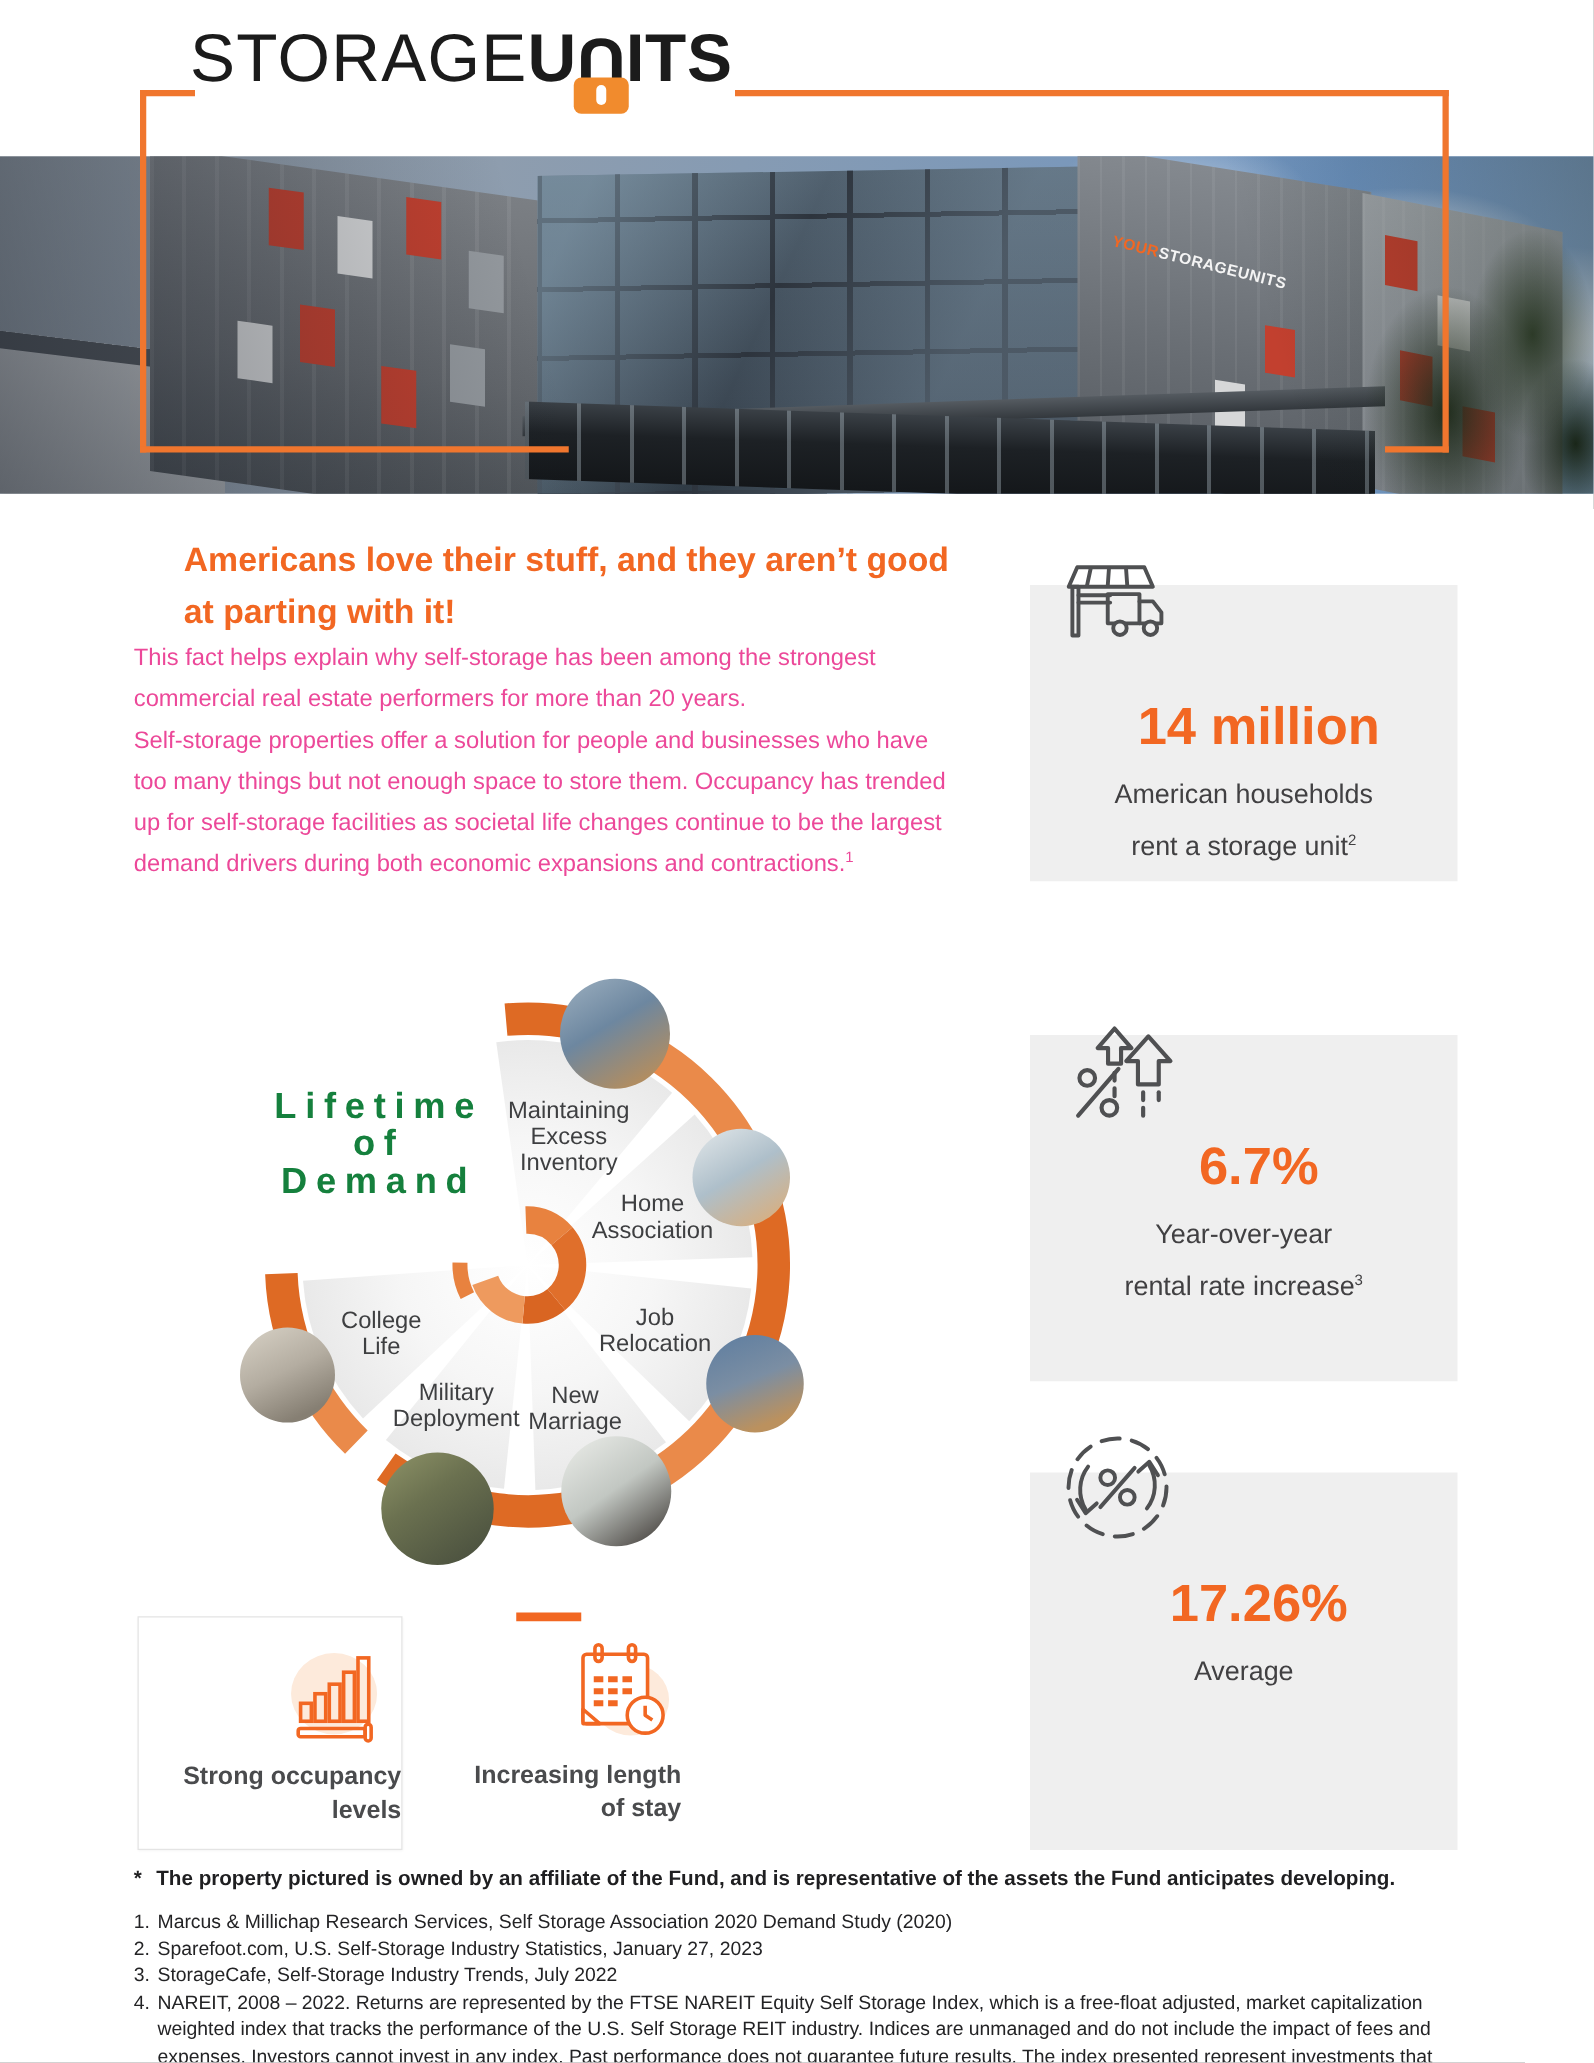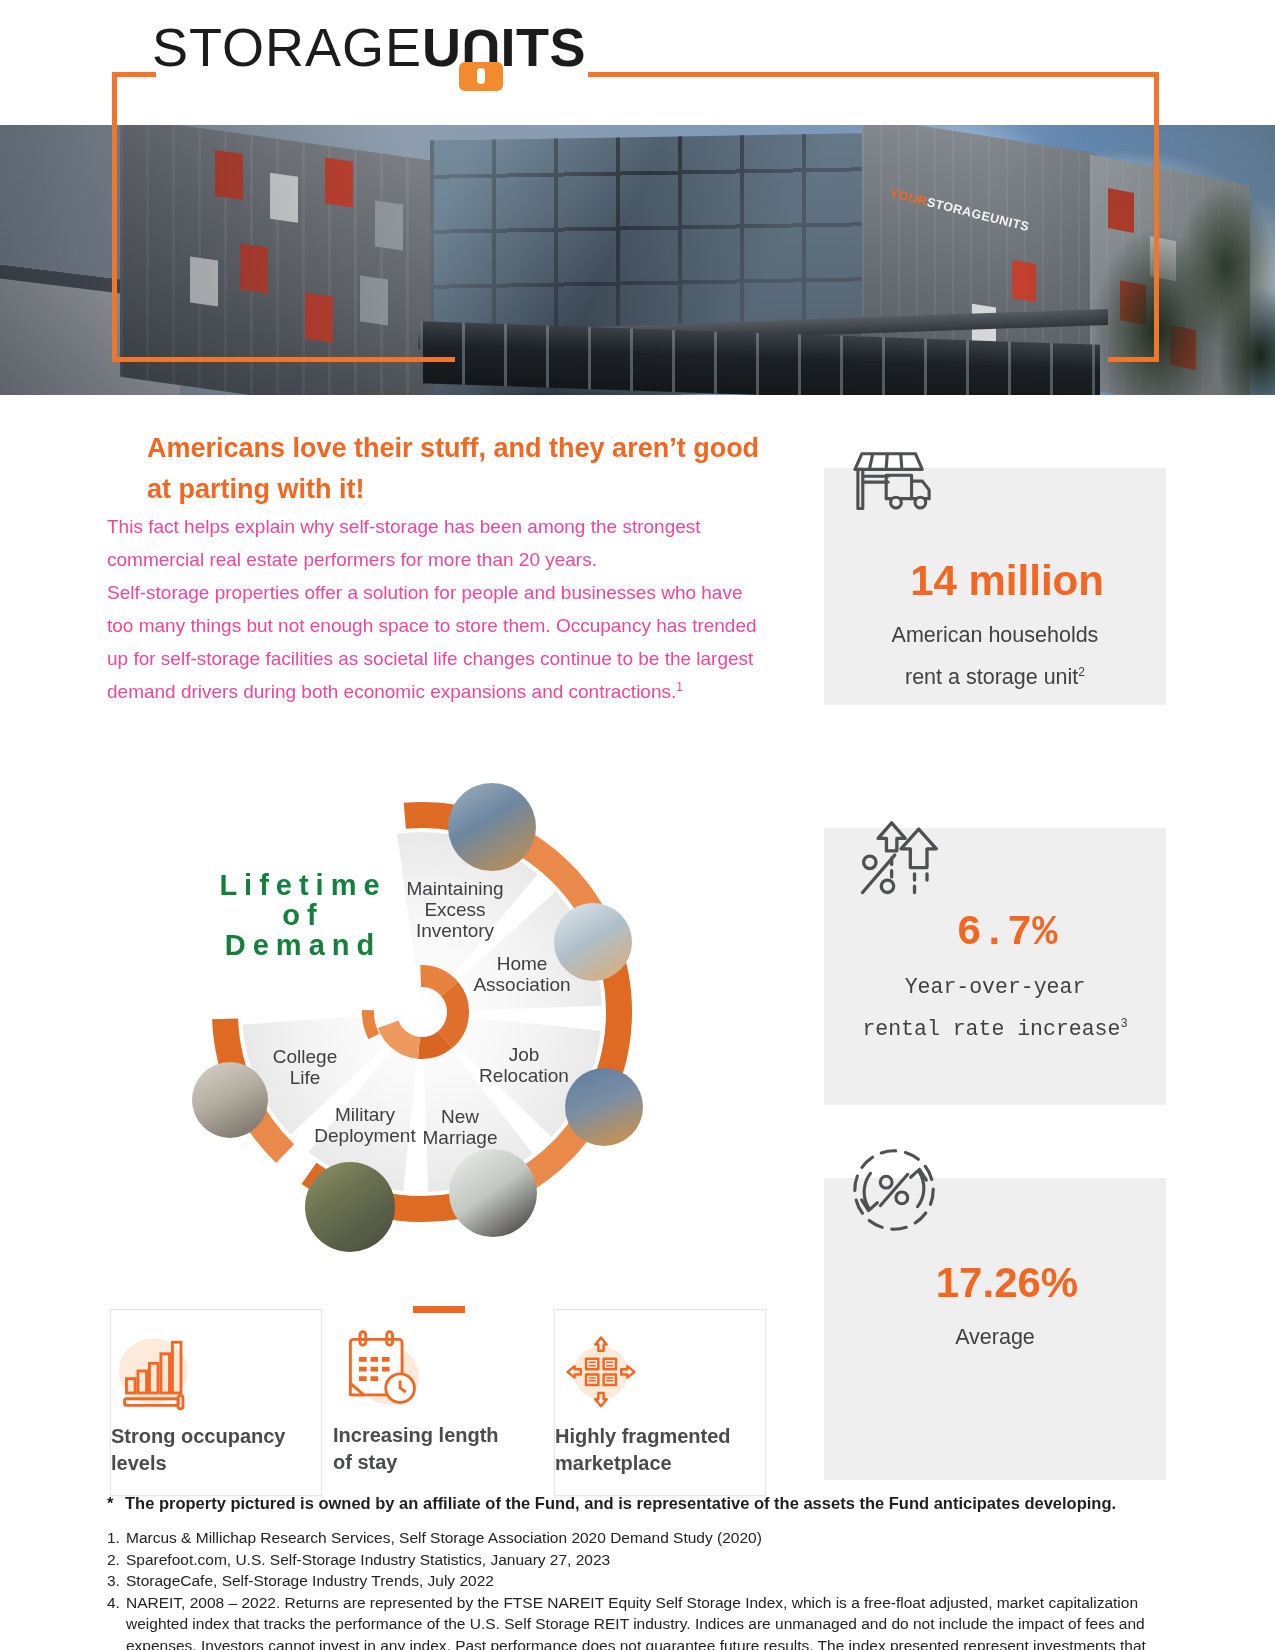--- a/index.html
+++ b/index.html
@@ -80,31 +80,31 @@
   .wheel-title { position:absolute; left:73px; top:120px; width:180px; text-align:center; color:#15803d; font-weight:700; font-size:29px; line-height:30px; letter-spacing:7px; }
   .wlabel { position:absolute; text-align:center; color:#3e3f41; font-size:19px; line-height:21px; }
   .wl-maintaining { left:237px; top:128px; width:156px; }
   .wl-home       { left:297px; top:203px; width:170px; }
   .wl-job        { left:299px; top:294px; width:170px; }
   .wl-marriage   { left:250px; top:356px; width:140px; }
   .wl-military   { left:139px; top:354px; width:172px; }
   .wl-college    { left:95px;  top:296px; width:140px; }
 
   
-  .feature-box { position:absolute; top:1293px; width:212px; height:187px; background:#fff; text-align:left;margin-top:16px; }
+  .feature-box { position:absolute; top:1293px; width:212px; height:187px; background:#fff; text-align:right; }
   .fb-bordered { border:1px solid #e4e4e4; box-shadow:0 1px 2px rgba(0,0,0,.05); }
   .fb-1 { left:110px; } .fb-2 { left:333px; } .fb-3 { left:554px; }
   .fb-dash { position:absolute; left:50%; top:-3px; transform:translateX(-50%); width:52px; height:7px; background:#f26722; }
   .fb-icon { margin-top:17px; }
   .fb-label { margin-top:4px; font-size:20px; line-height:27px; font-weight:700; color:#4a4b4d; }
 
   
   .stat-card { position:absolute; left:824px; width:342px; background:#efefef; text-align:center; }
   .sc-1 { top:468px; height:237px; padding-top:90px; }
-  .sc-2 { top:828px; height:277px; padding-top:82px;font-family:Liberation Mono, monospace; }
+  .sc-2 { top:828px; height:277px; padding-top:82px; }
   .sc-3 { top:1178px; height:302px; padding-top:82px; }
   .stat-icon { position:absolute; }
   .si-1 { left:21px; top:-22px; }
   .si-2 { left:24px; top:-27px; }
   .si-3 { left:20px; top:-37px; }
   .stat-value { color:#f26722; font-size:42px; line-height:46px; font-weight:700;margin-left:24px; }
   .stat-label { color:#414042; font-size:21.5px; line-height:42px; margin-top:10px; }
 
   
   .note-ast { position:absolute; left:107px; top:1492px; width:1065px; display:flex; color:#1f1f21; font-size:16.5px; line-height:22px; font-weight:700; }
@@ -324,42 +324,20 @@
           <path d="M70 57 V65 L76 69"></path>
         </g>
       </svg>
     </div>
     <div class="fb-label">
       <div>Increasing length</div>
       <div>of stay</div>
     </div>
   </div>
 
-  <div class="feature-box fb-bordered fb-3">
-    <div class="fb-icon">
-      <svg width="92" height="88" viewBox="0 0 100 100">
-        <ellipse cx="50" cy="52" rx="31" ry="30" fill="#fdeadb"></ellipse>
-        <g fill="none" stroke="#f26722" stroke-width="2.8" stroke-linejoin="round">
-          <rect x="33" y="36" width="14" height="12"></rect>
-            <rect x="53" y="36" width="14" height="12"></rect>
-          <rect x="33" y="54" width="14" height="12"></rect>
-            <rect x="53" y="54" width="14" height="12"></rect>
-          <path d="M36 40 h8 M36 44 h8 M56 40 h8 M56 44 h8 M36 58 h8 M36 61 h8 M56 58 h8 M56 61 h8" stroke-width="1.6"></path>
-          <path d="M50 12 l6.5 8 h-3.5 v7 h-6 v-7 h-3.5 Z"></path>
-          <path d="M50 90 l6.5 -8 h-3.5 v-7 h-6 v7 h-3.5 Z"></path>
-          <path d="M12 51 l8 -6.5 v3.5 h7 v6 h-7 v3.5 Z"></path>
-          <path d="M88 51 l-8 -6.5 v3.5 h-7 v6 h7 v3.5 Z"></path>
-        </g>
-      </svg>
-    </div>
-    <div class="fb-label">
-      <div>Highly fragmented</div>
-      <div>marketplace</div>
-    </div>
-  </div>
 
   <div class="stat-card sc-1">
     <div class="stat-icon si-1">
       <svg width="98" height="80" viewBox="0 0 100 82">
         <g fill="none" stroke="#4f5052" stroke-width="3.2" stroke-linejoin="round" stroke-linecap="round">
           <path d="M10 24 L17 8 H72 L79 24 Z"></path>
           <path d="M28 9 L25 23 M43 9 L42 23 M57 9 L58 23"></path>
           <rect x="13" y="24" width="5" height="40"></rect>
           <path d="M18 31 H44 M18 37 H44"></path>
           <rect x="42" y="30" width="26" height="24"></rect>

